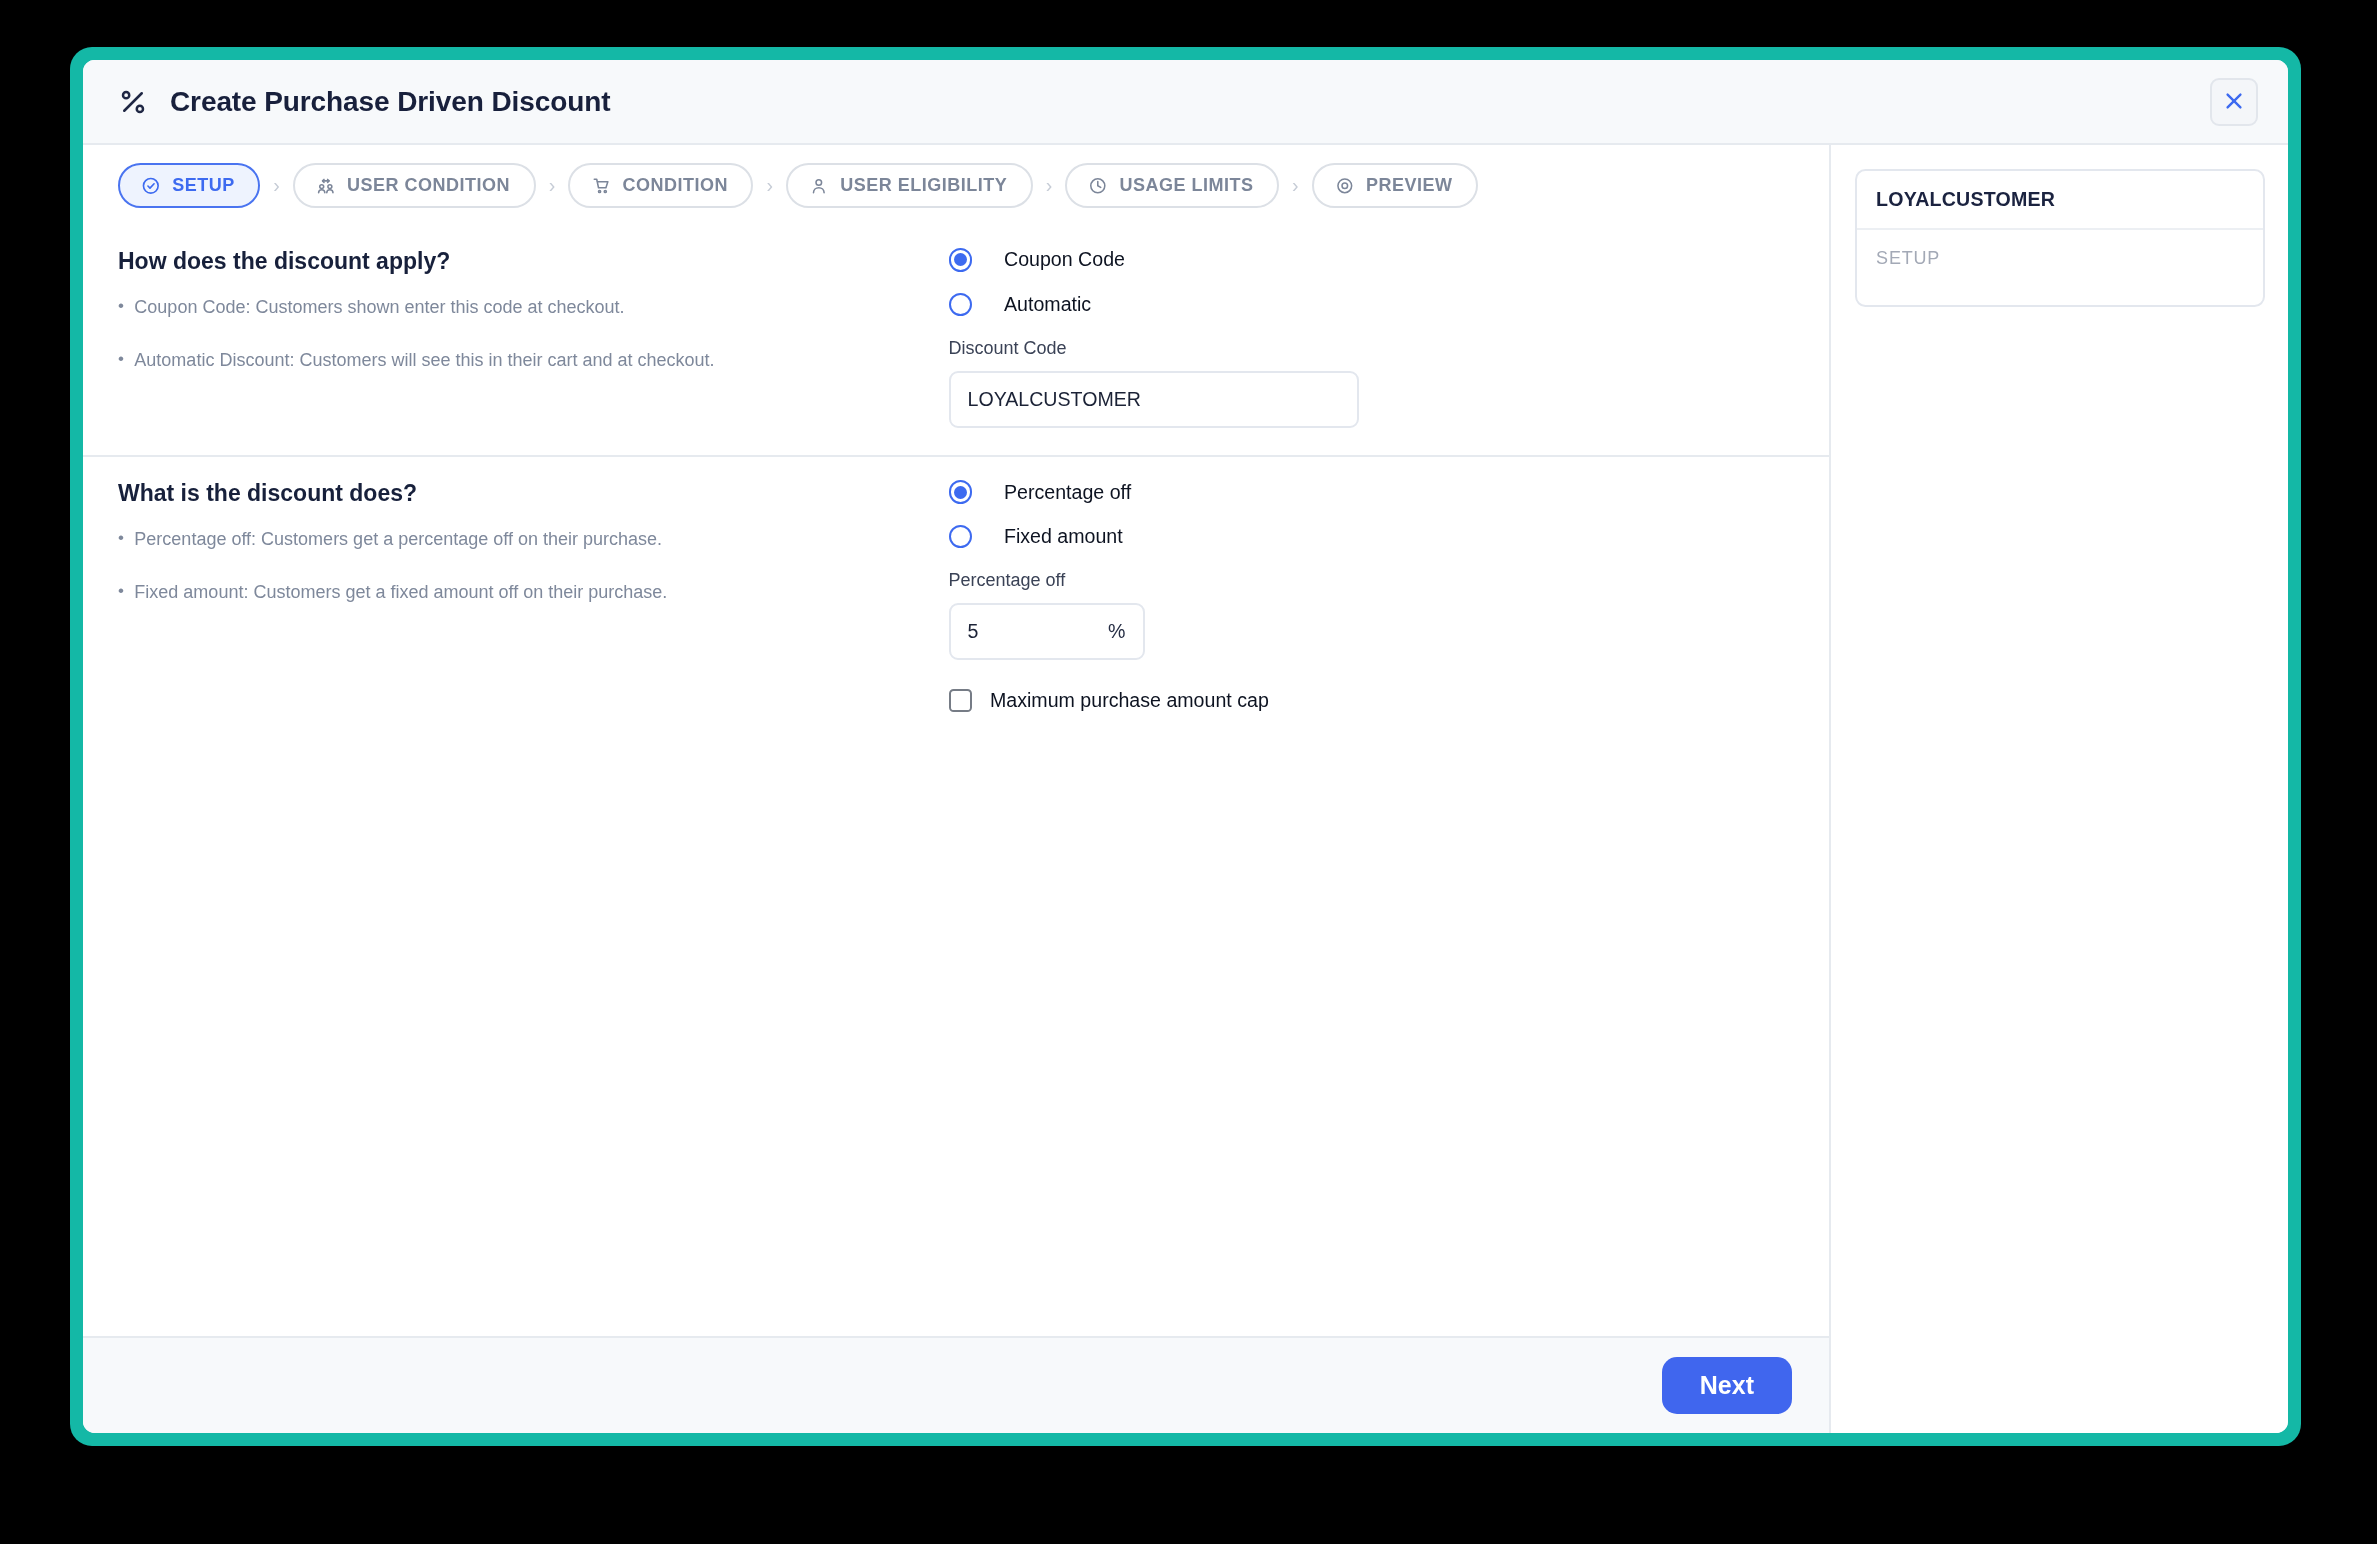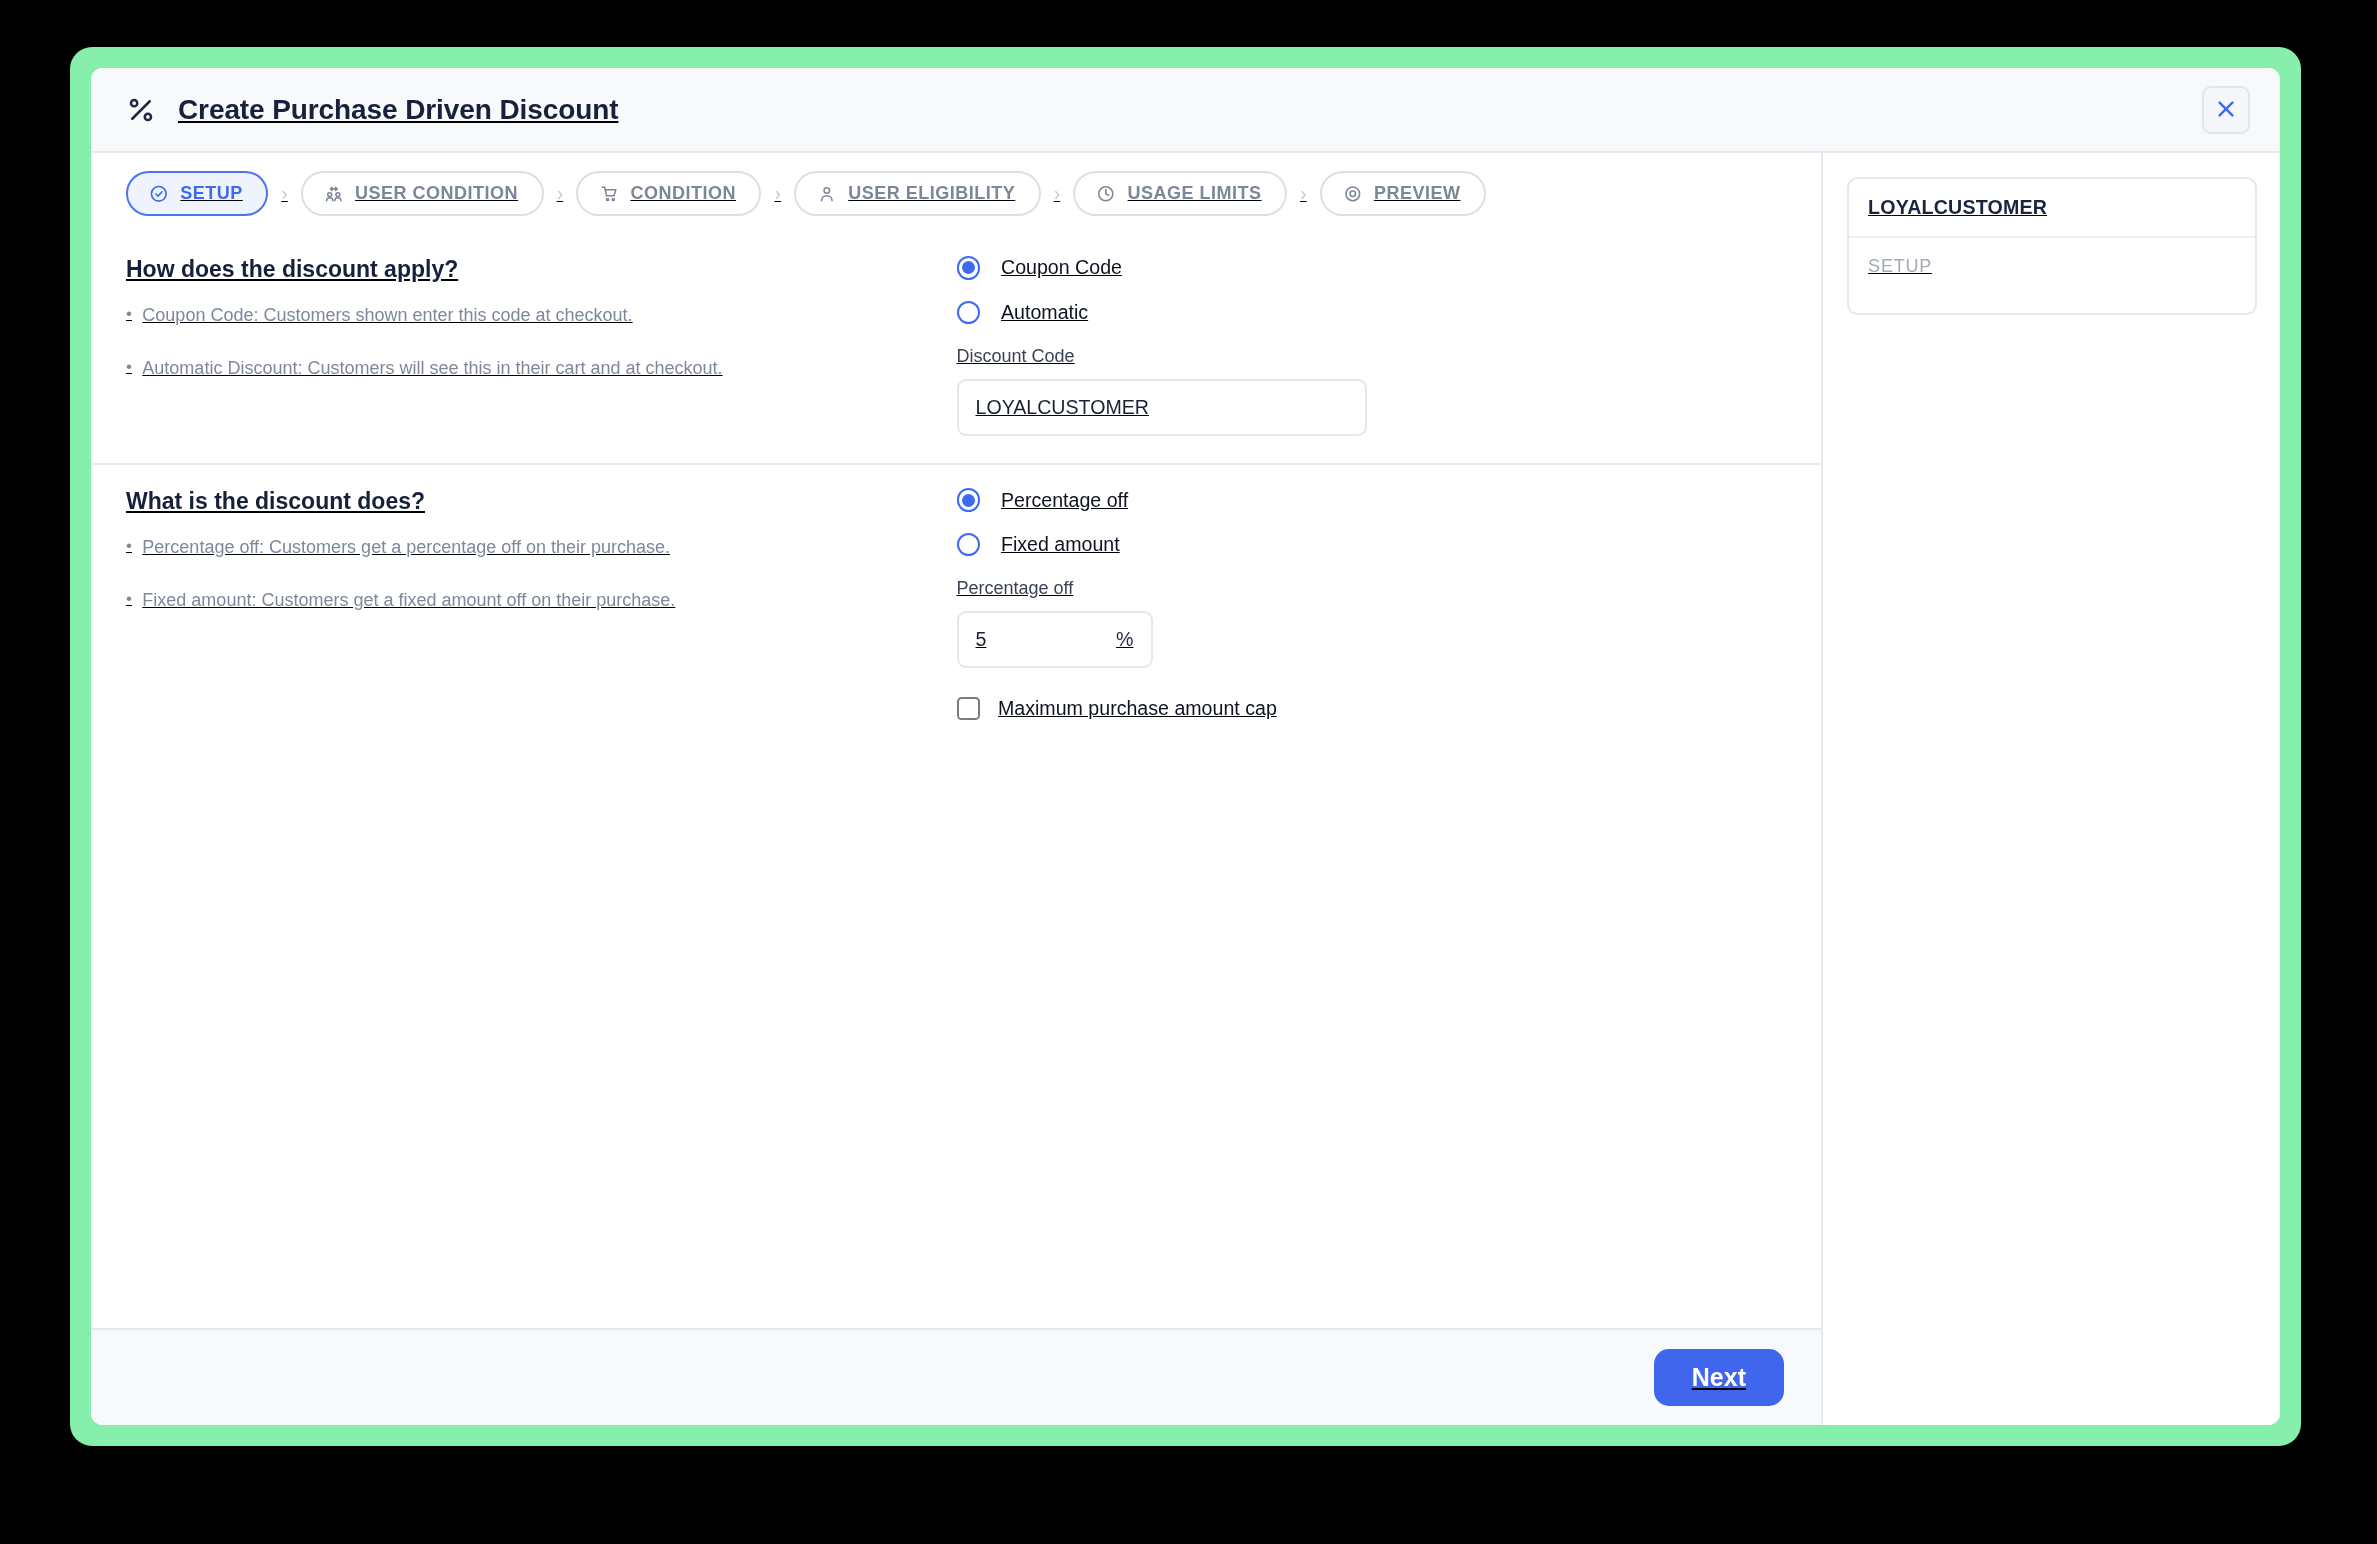--- a/index.html
+++ b/index.html
@@ -12,25 +12,24 @@
     font-family: "Liberation Sans", sans-serif;
   }
 
   
   #frame {
     position: absolute;
     left: 70px;
     top: 47px;
     width: 2231px;
     height: 1399px;
-    background: #86efac;
+    background: #14b8a6;
     border-radius: 22px;
     box-sizing: border-box;
-    padding: 21px;
-    text-decoration: underline;
+    padding: 13px;
   }
 
   
   #modal {
     width: 100%;
     height: 100%;
     background: #FFFFFF;
     border-radius: 11.7px;
     overflow: hidden;
     display: flex;
@@ -169,21 +168,21 @@
     margin-bottom: 29px;
     line-height: 1.35;
   }
   .bullet-line:last-child { margin-bottom: 0; }
   .bullet-dot { color: #7E889B; font-size: 17px; line-height: 1.35; }
 
   
   .radio-row {
     display: flex;
     align-items: center;
-    gap: 21px;
+    gap: 32px;
     margin-bottom: 21px;
     cursor: pointer;
   }
   .radio {
     width: 23.5px;
     height: 23.5px;
     border-radius: 50%;
     border: 2.6px solid #3D6AF0;
     box-sizing: border-box;
     background: #FFFFFF;

